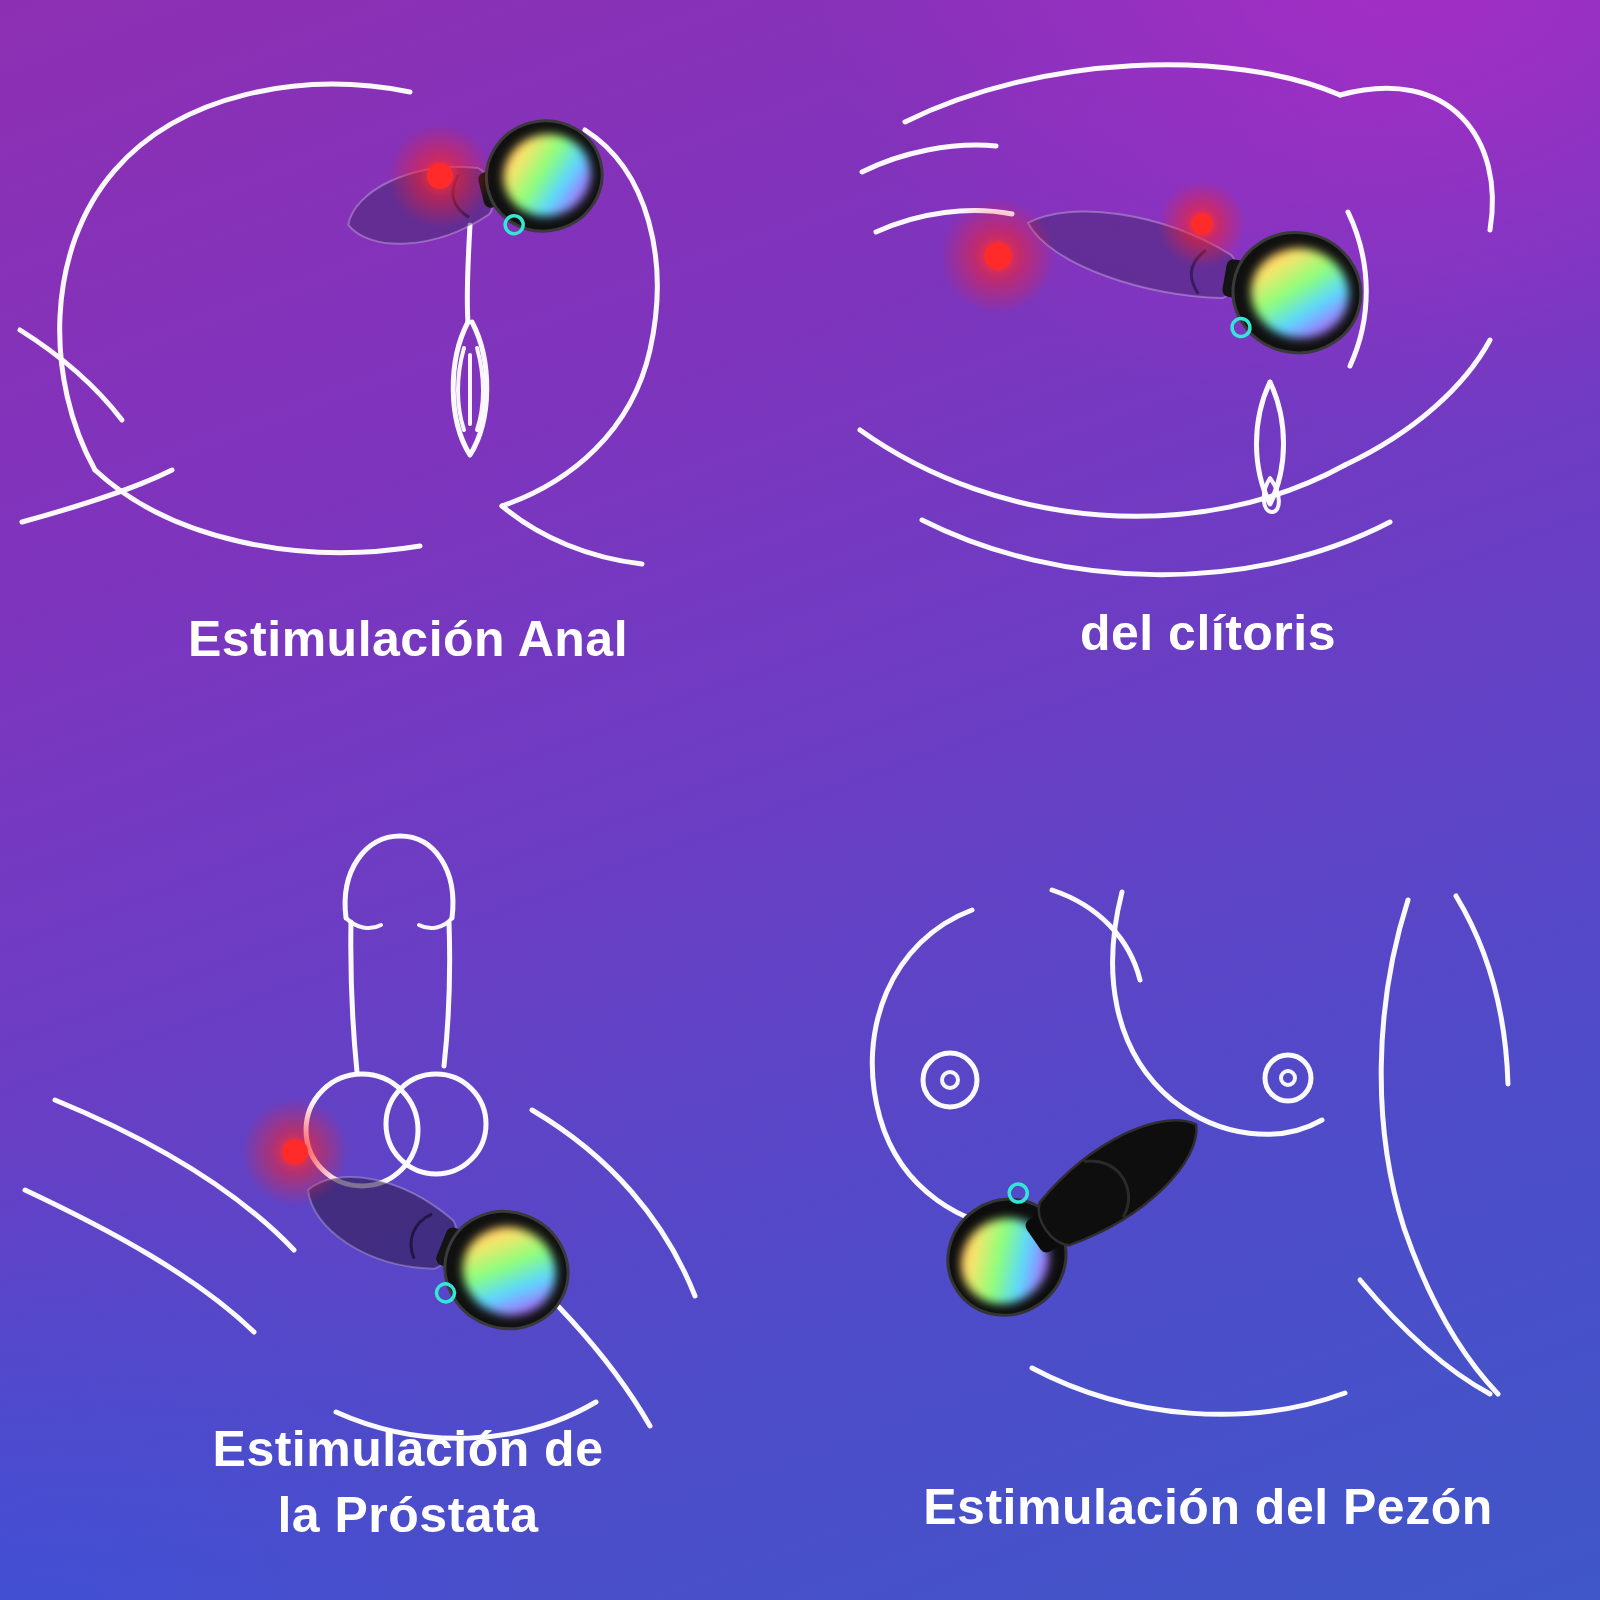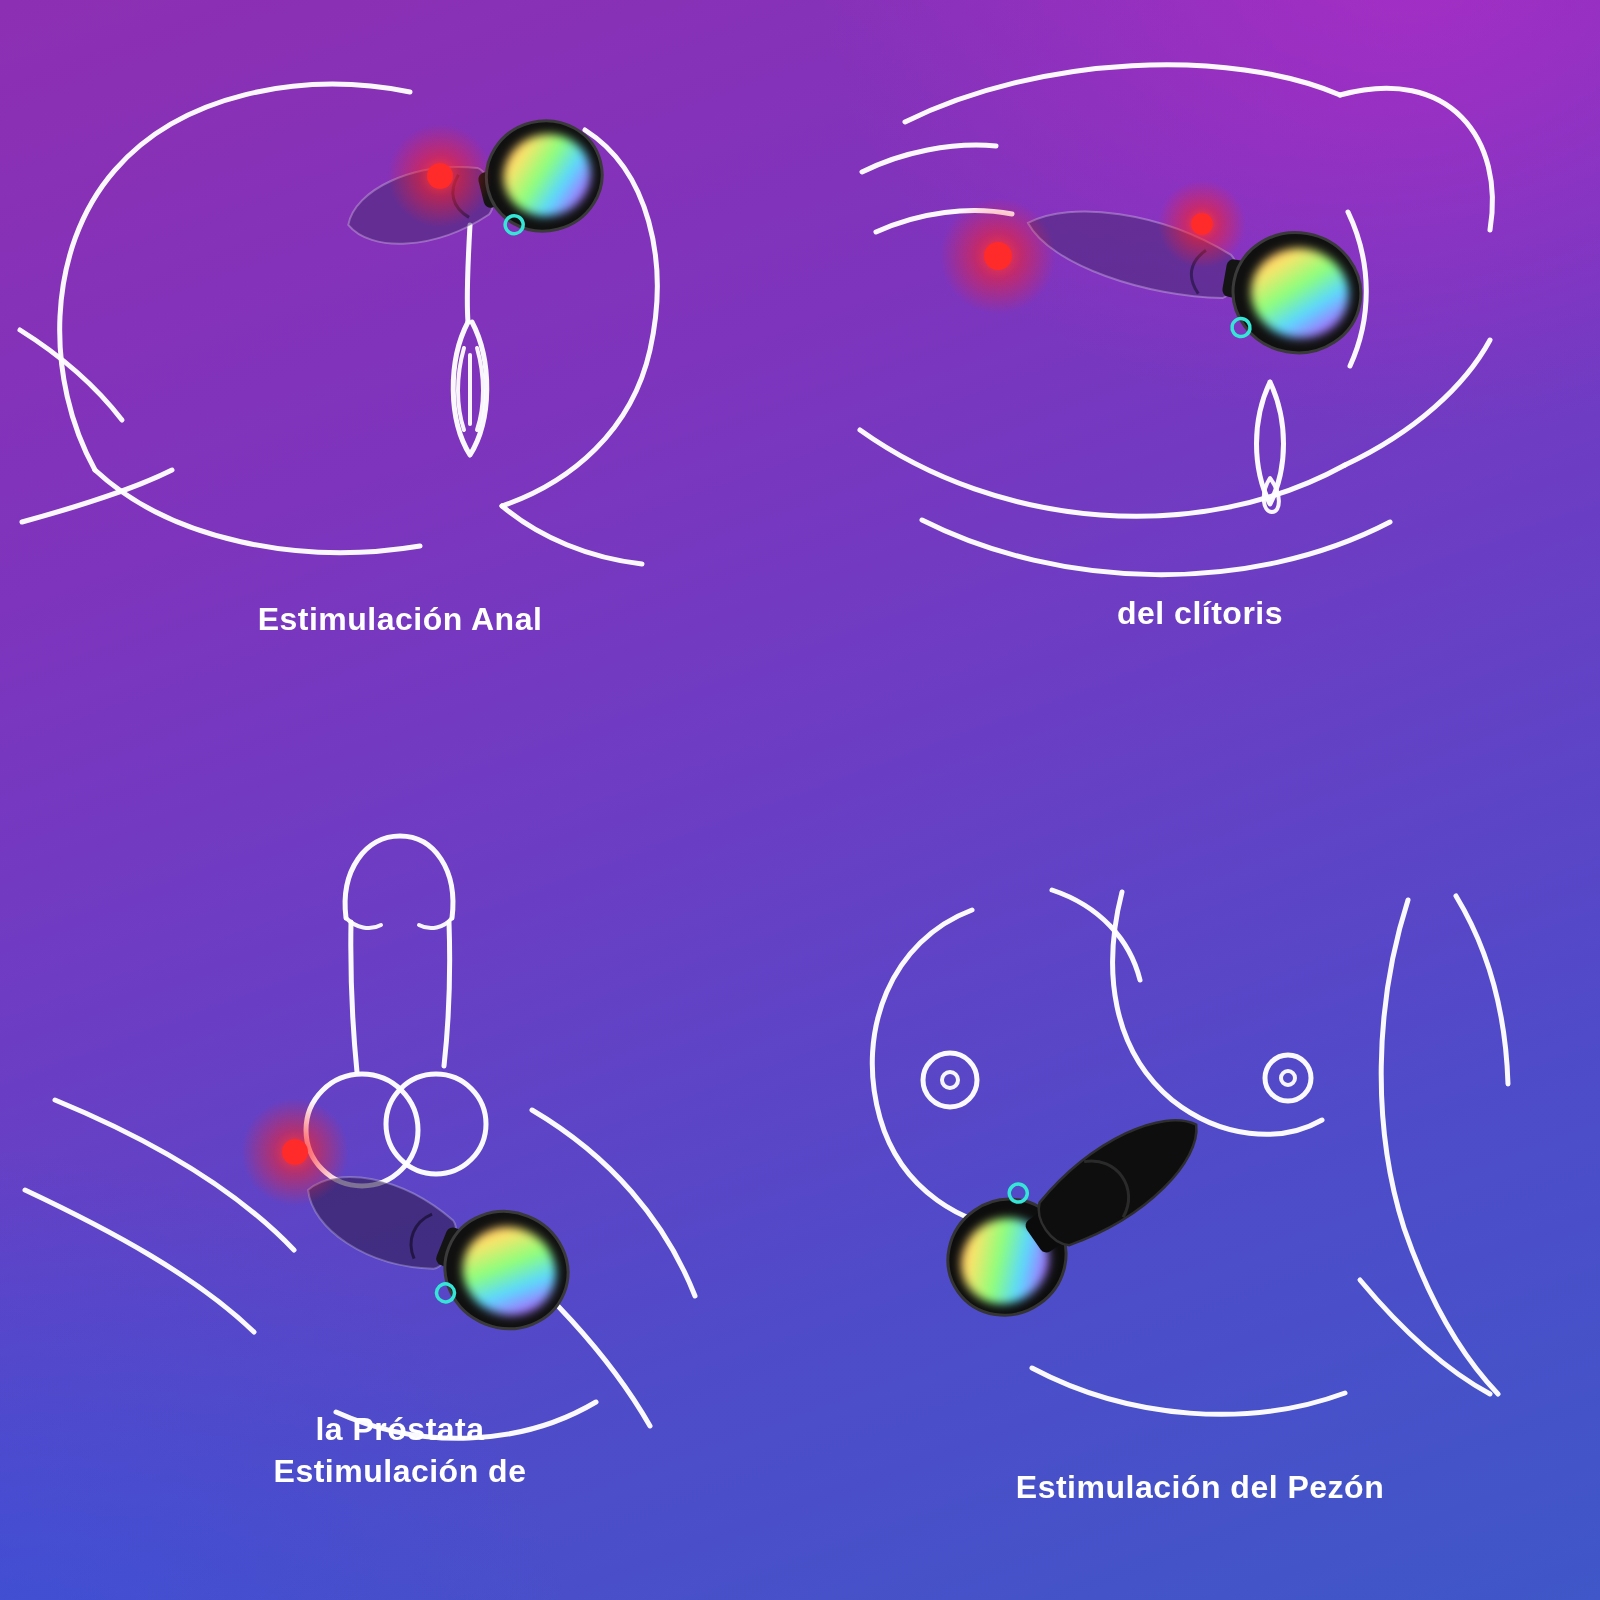--- a/index.html
+++ b/index.html
@@ -14,22 +14,22 @@
       linear-gradient(160deg, #8d2fb3 0%, #7e34bd 28%, #6a3ec4 50%, #4f4bc9 74%, #3f57c8 100%);
   }
   .quad{position:absolute;width:800px;height:800px;}
   .q1{left:0;top:0;}
   .q2{left:800px;top:0;}
   .q3{left:0;top:800px;}
   .q4{left:800px;top:848px;}
   .art{position:absolute;left:0;top:0;}
   .caption{
     position:absolute;left:0;width:100%;
-    margin:0;text-align:center;
-    color:#ffffff;font-weight:700;font-size:32px;line-height:1.32;
+    margin:8px;text-align:center;
+    color:#ffffff;font-weight:700;font-size:50px;line-height:1.32;
     letter-spacing:0.5px;
   }
   .q1 .caption{top:598px;}
   .q2 .caption{top:592px;}
   .q3 .caption{top:608px;}
   .q4 .caption{top:618px;}
   .cap-line{display:block;}
   
   .stroke{fill:none;stroke:#ffffff;stroke-width:5;stroke-linecap:round;stroke-linejoin:round;opacity:0.97;}
   .stroke-thin{fill:none;stroke:#ffffff;stroke-width:4;stroke-linecap:round;stroke-linejoin:round;opacity:0.95;}
@@ -153,22 +153,22 @@
         <ellipse cx="510" cy="428" rx="62" ry="58" fill="#101010" stroke="#3a3a3a" stroke-width="3"></ellipse>
         <ellipse cx="513" cy="428" rx="47" ry="44" fill="url(#rainbow)" filter="url(#soft)"></ellipse>
         <circle cx="462" cy="472" r="9" fill="none" stroke="#35e6d6" stroke-width="3.5"></circle>
       </g>
       <g>
         <circle cx="295" cy="352" r="54" fill="url(#redglow)"></circle>
         <circle cx="295" cy="352" r="13" fill="#ff2a2a"></circle>
       </g>
     </svg>
     <h2 class="caption">
+      <span class="cap-line">Estimulación de</span>
       <span class="cap-line">la Próstata</span>
-      <span class="cap-line">Estimulación de</span>
     </h2>
   </section>
 
   <section class="quad q4">
     <svg class="art" width="800" height="640" viewBox="0 0 800 640">
       <g>
         <path class="stroke" d="M 172 62 C 92 92, 55 182, 80 270 C 100 340, 162 382, 232 382"></path>
         <circle class="stroke" cx="150" cy="232" r="27"></circle>
         <circle class="stroke-thin" cx="150" cy="232" r="8"></circle>
         <path class="stroke" d="M 252 42 C 300 58, 330 92, 340 132"></path>

